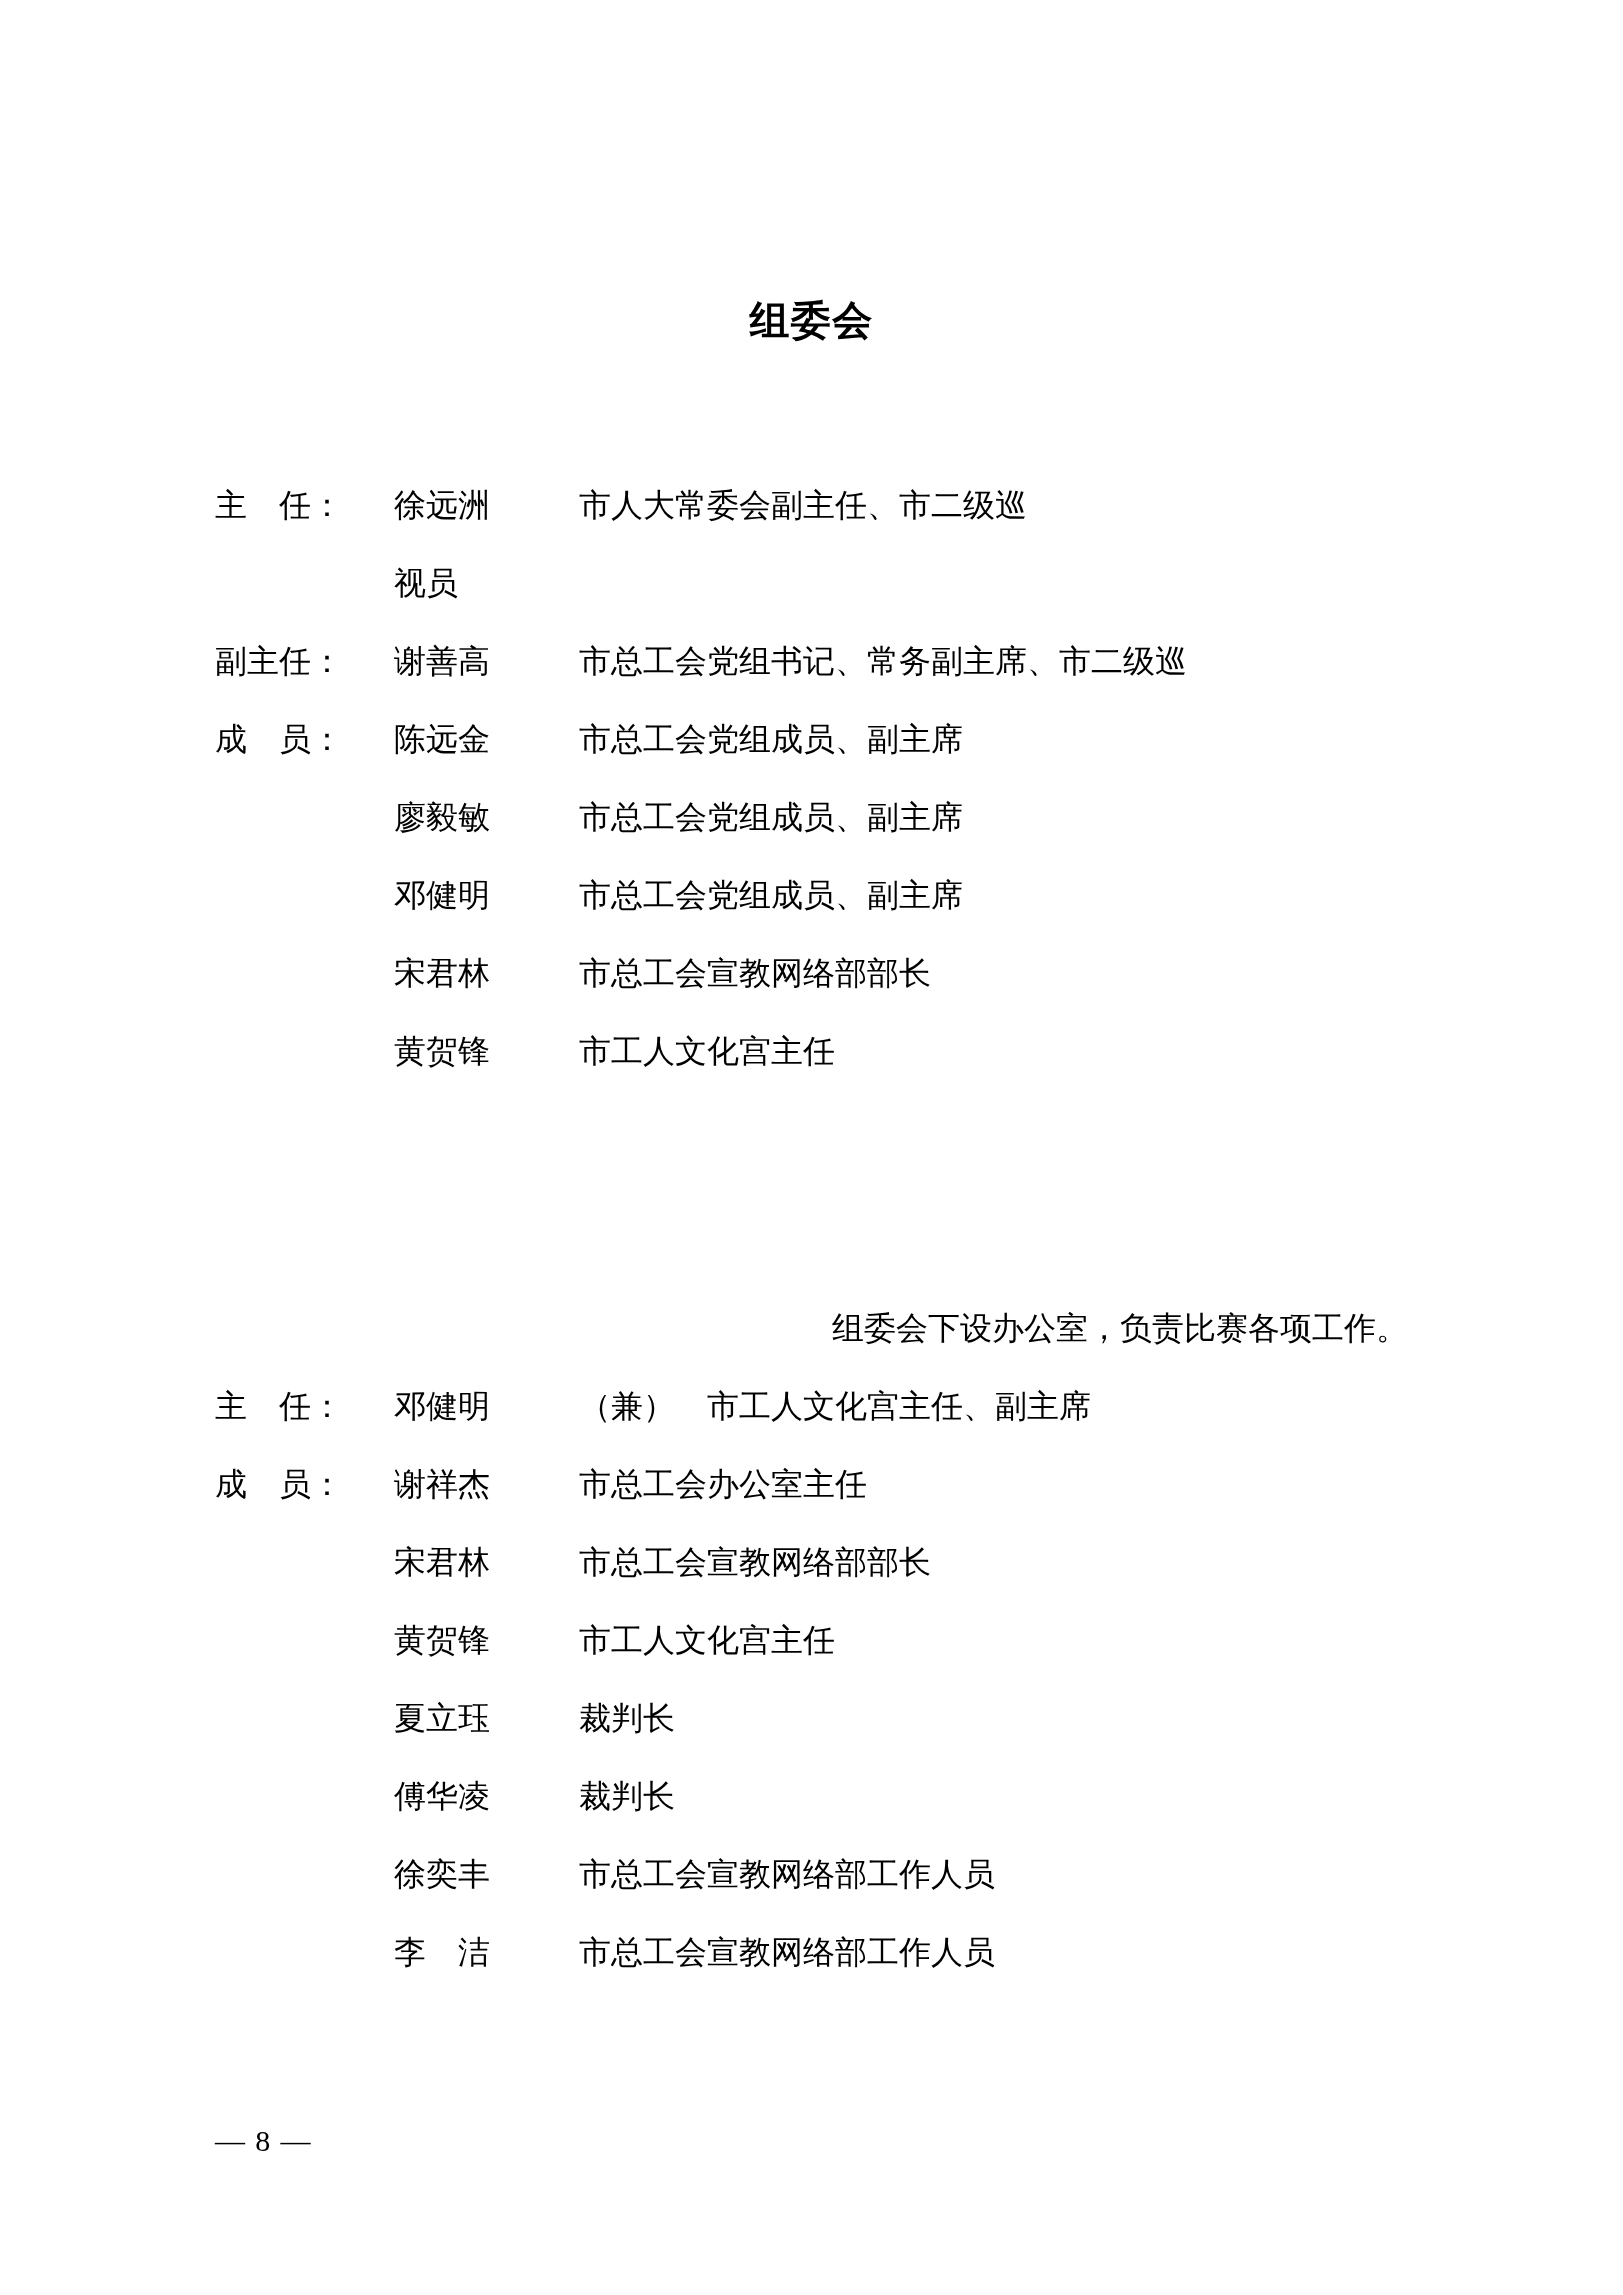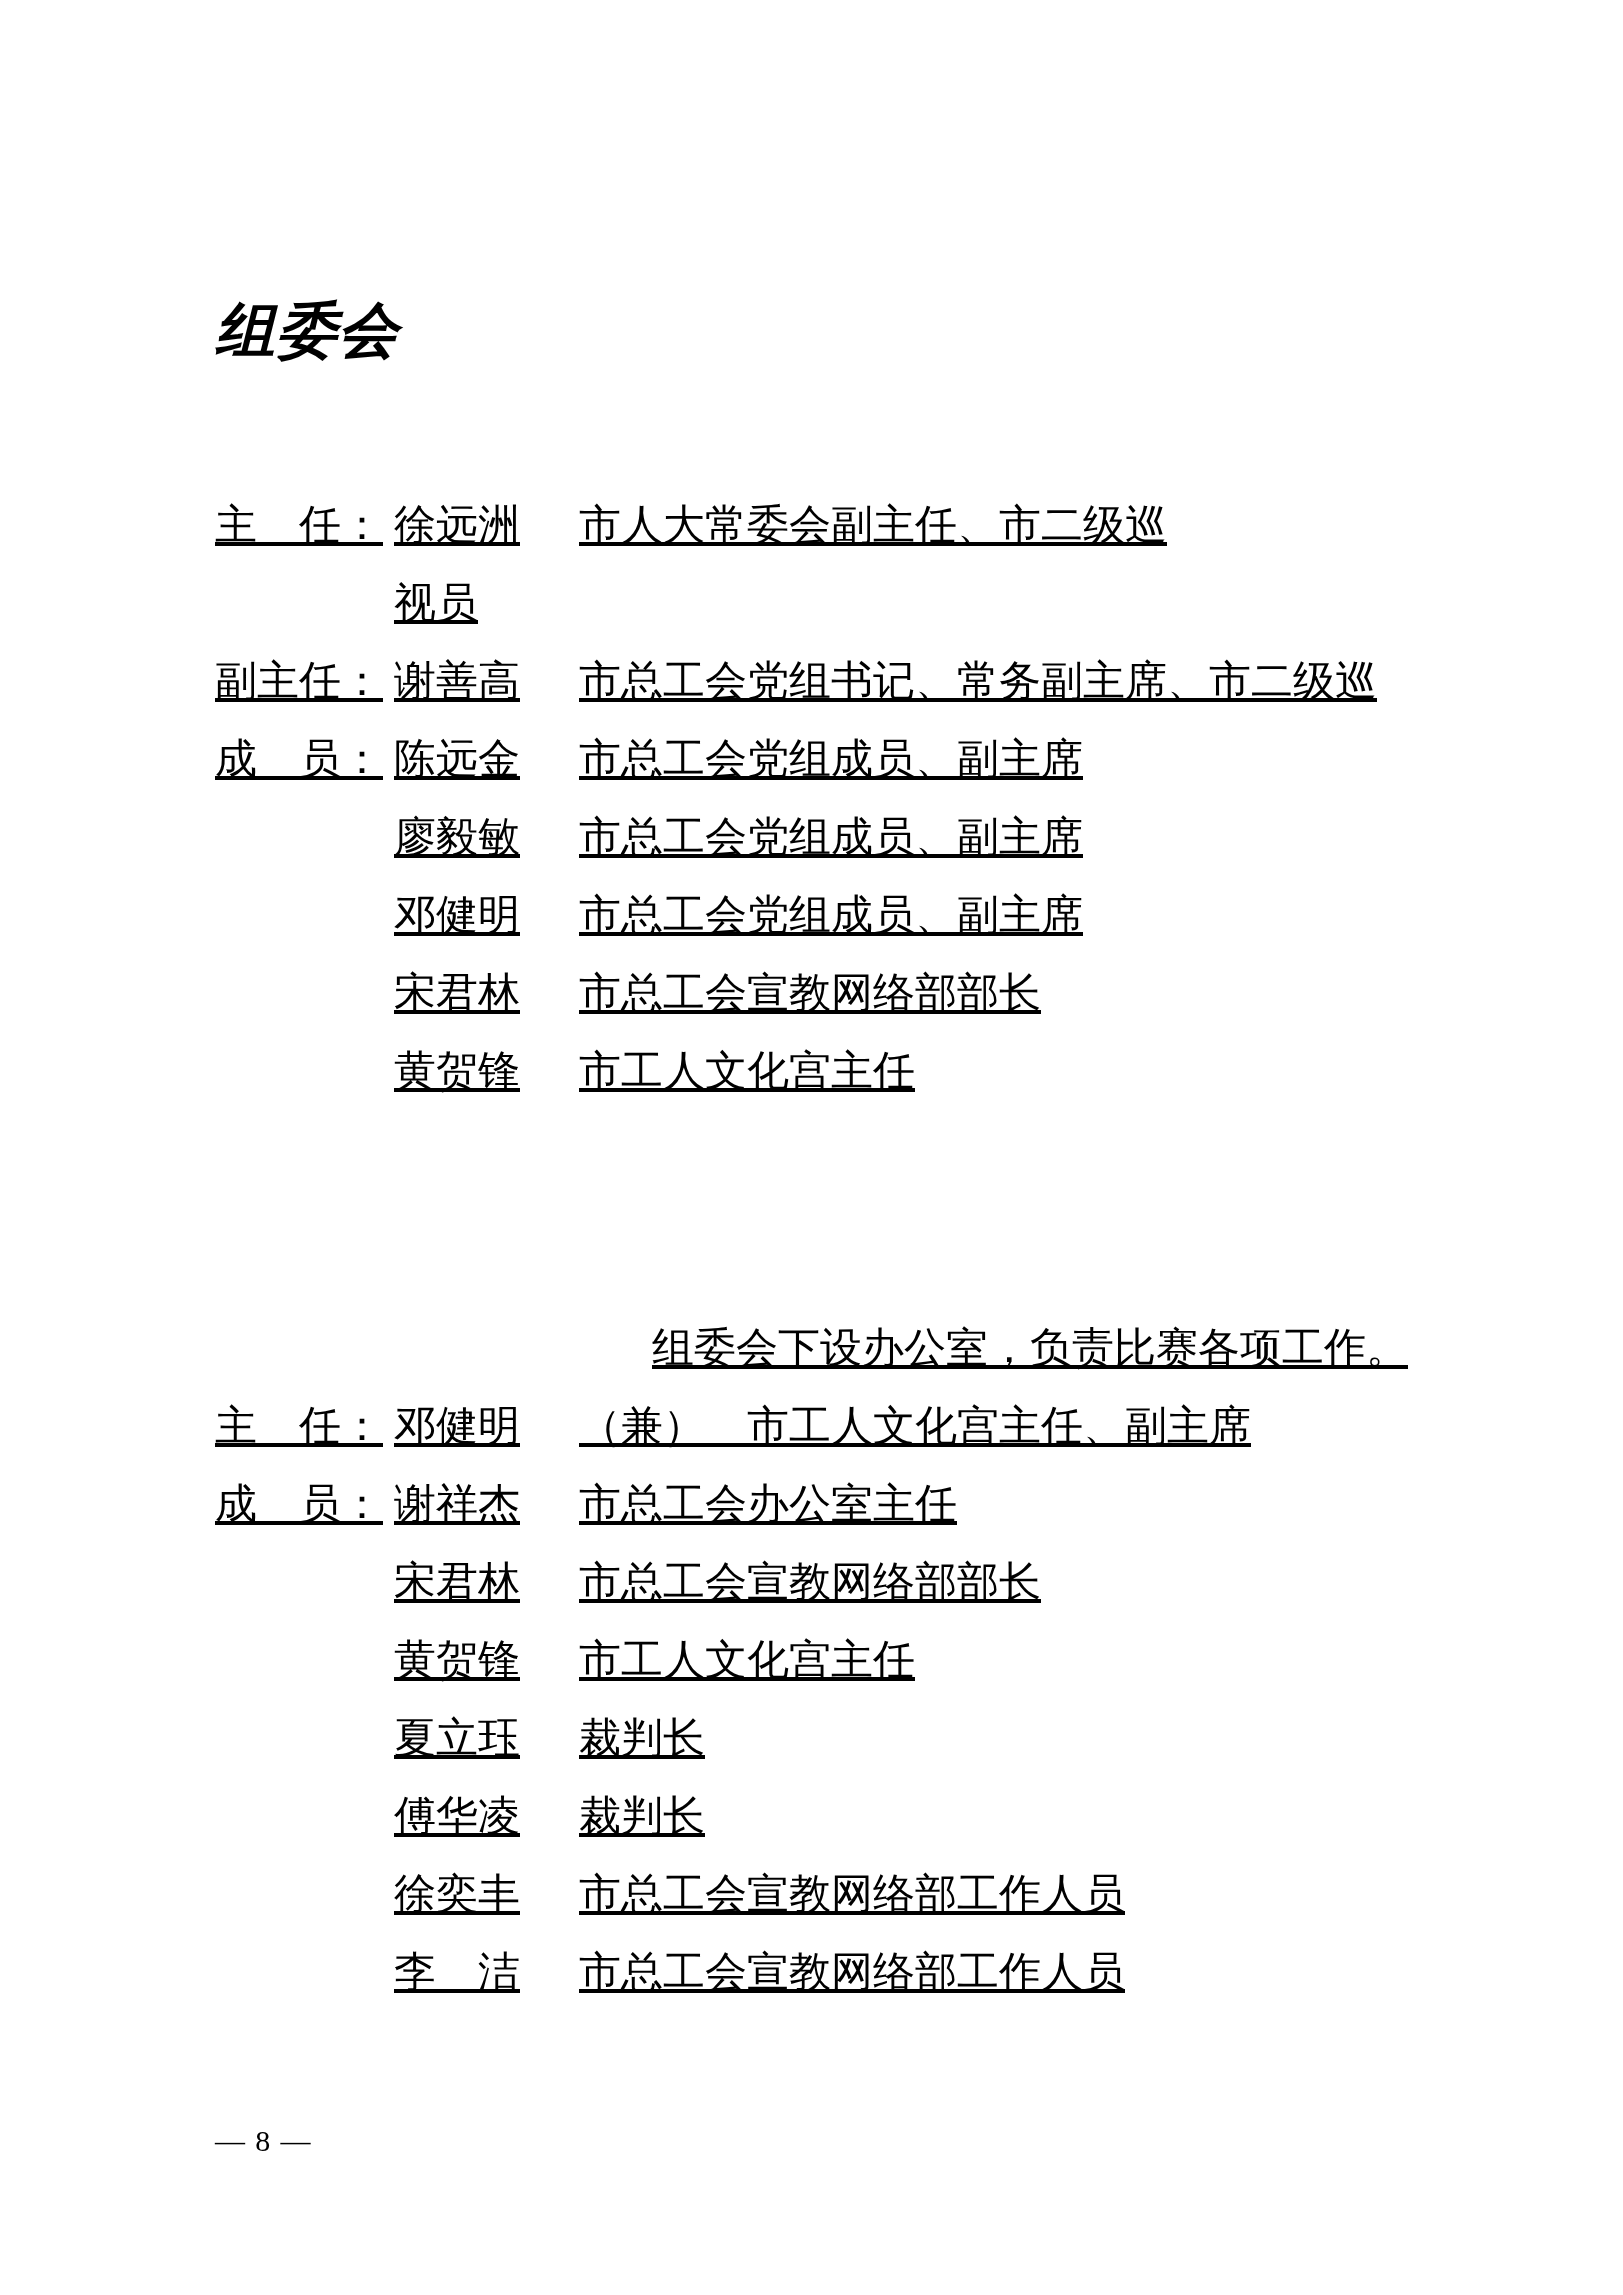--- a/index.html
+++ b/index.html
@@ -17,37 +17,35 @@
   }
   .page {
     width: 100%;
     height: 100%;
     box-sizing: border-box;
     padding: 0 215px;
     position: relative;
   }
   .doc-title {
     padding-top: 301px;
-    font-size: 60px;
+    font-size: 40px;
     line-height: 1;
     font-weight: 700;
-    text-align: left;
+    text-align: center;
     letter-spacing: 1.4px;
-    font-style: italic;
   }
   .roster {
     margin-top: 125px;
   }
   .row {
     display: flex;
     height: 78px;
     line-height: 78px;
-    font-size: 42px;
+    font-size: 32px;
     white-space: nowrap;
-    text-decoration: underline;
   }
   .col-label {
     width: 179px;
     flex: 0 0 179px;
   }
   .col-name {
     width: 185px;
     flex: 0 0 185px;
   }
   .col-role {

